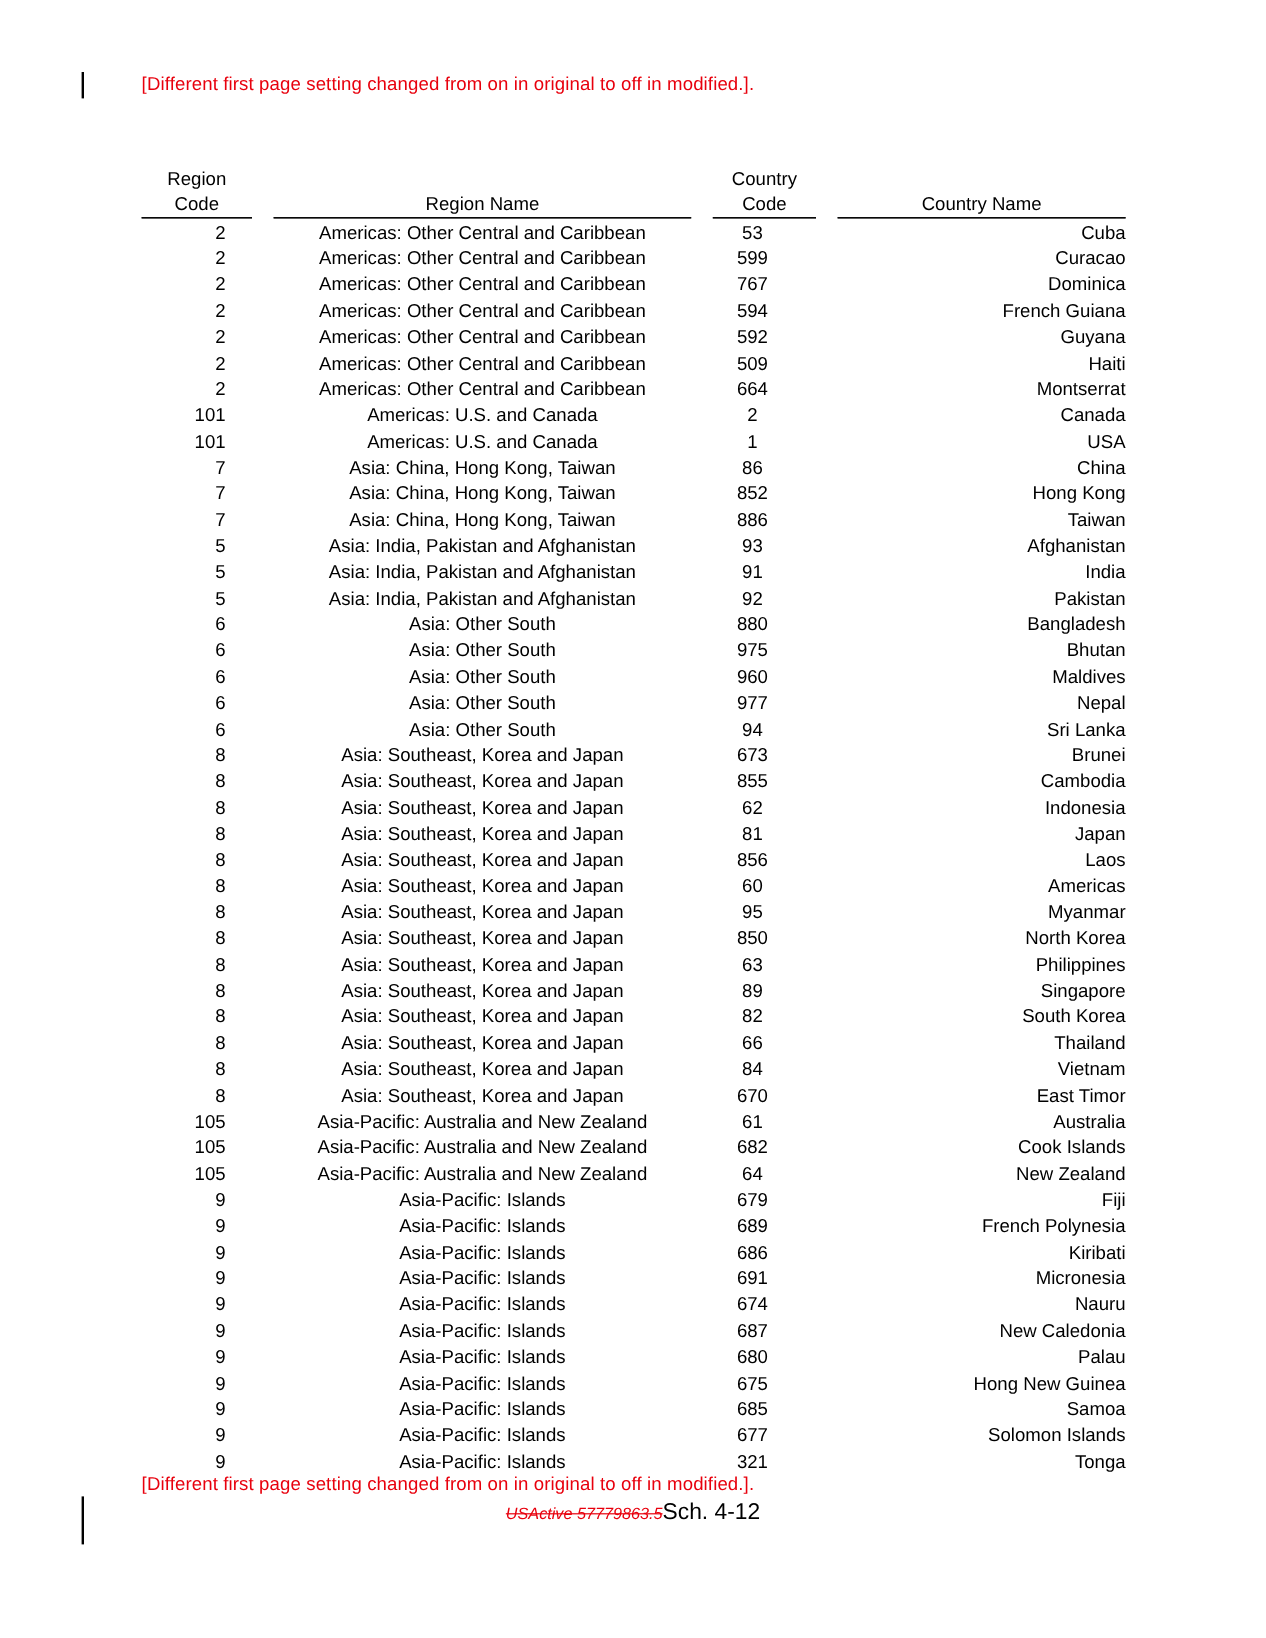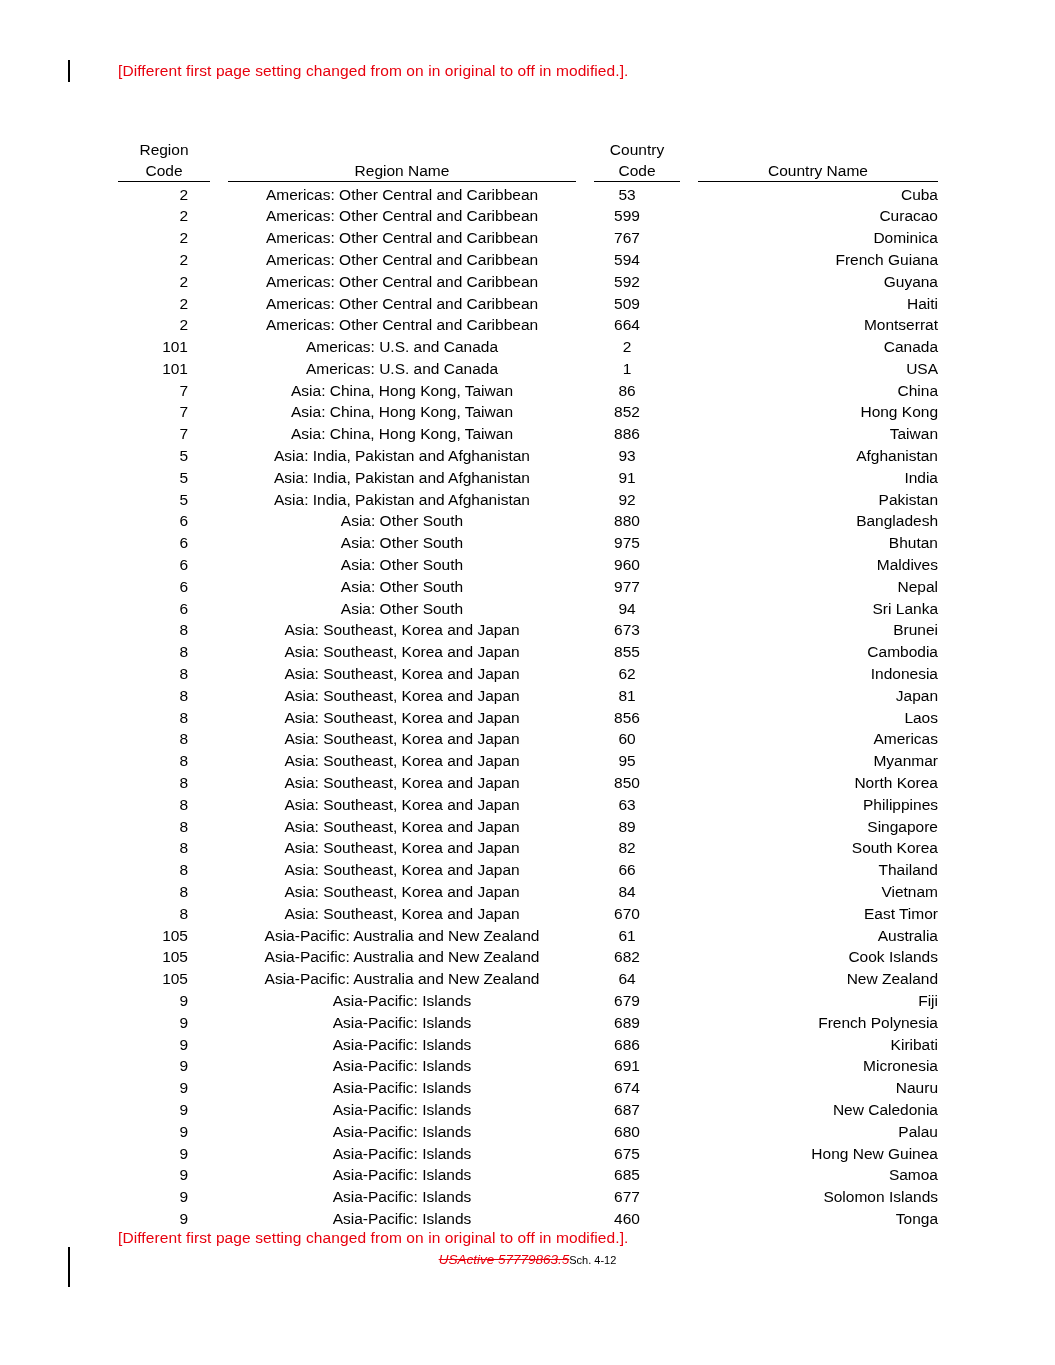--- a/index.html
+++ b/index.html
@@ -93,21 +93,21 @@
     font-size: 15.5px;
   }
   .footer .doc-id {
     color: #e8000d;
     text-decoration: line-through;
     font-size: 13.5px;
     font-style: italic;
   }
   .footer .sch {
     color: #000000;
-    font-size: 11px;
+    font-size: 19px;
   }
 </style>
 </head>
 <body>
 
 <div class="page">
 
   <div class="change-bar top"></div>
   <div class="revision-note top">[Different first page setting changed from on in original to off in modified.].</div>
 
@@ -566,21 +566,21 @@
           <td></td>
           <td class="cc">677</td>
           <td></td>
           <td class="cn">Solomon Islands</td>
         </tr>
         <tr>
           <td class="rc">9</td>
           <td></td>
           <td class="rn">Asia-Pacific:  Islands</td>
           <td></td>
-          <td class="cc">460</td>
+          <td class="cc">321</td>
           <td></td>
           <td class="cn">Tonga</td>
         </tr>
       </tbody>
   </table>
 
   <div class="change-bar bottom"></div>
   <div class="revision-note bottom">[Different first page setting changed from on in original to off in modified.].</div>
 
   <div class="footer">

